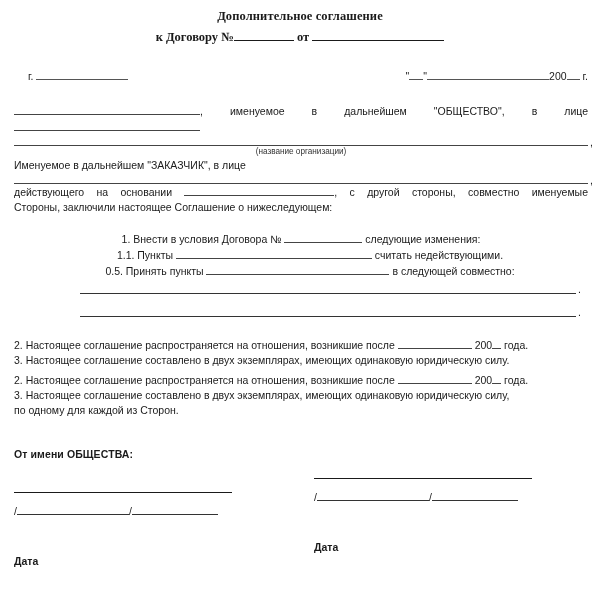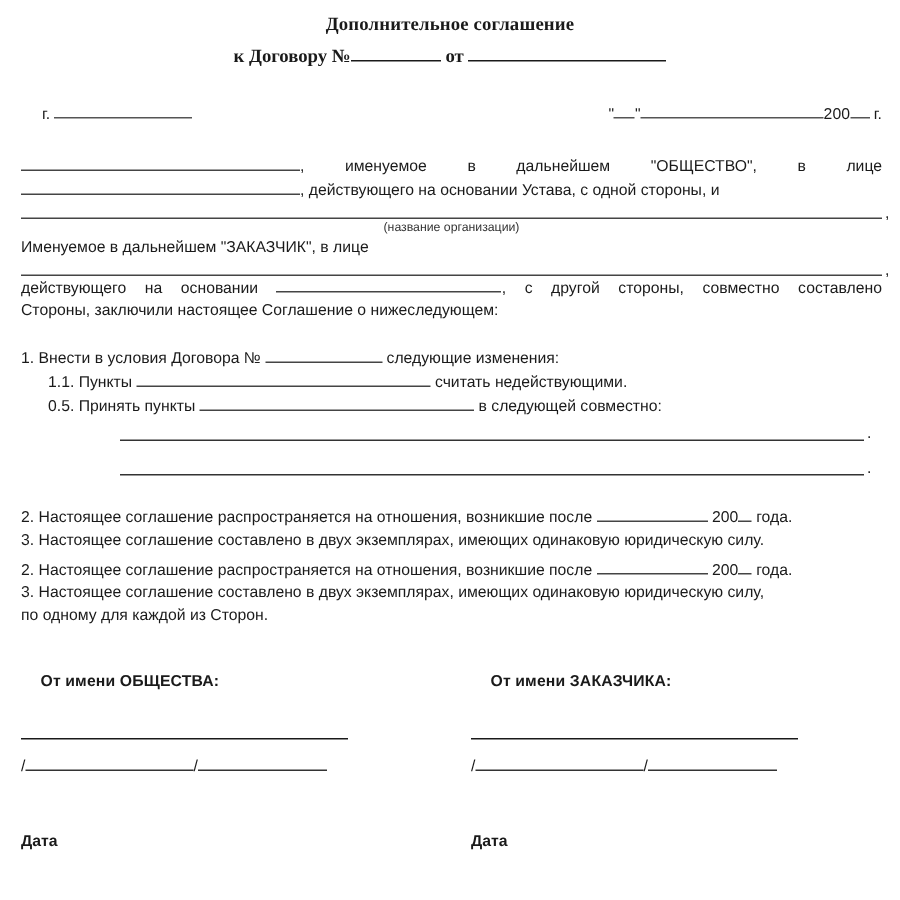--- a/index.html
+++ b/index.html
@@ -93,21 +93,21 @@
   .caption {
     font-size: 8.2px;
     color: #333;
     margin-top: 1px;
     letter-spacing: 0px;
     text-align: center;
   }
   .plainline { margin-top: 1px; }
 
   
-  .clauses { margin-top: 18px; }
+  .clauses { margin-top: 18px; text-align: center; }
   .cl { white-space: nowrap; }
   .cl.indent { padding-left: 18px; margin-top: 2px; }
   .f-w78  { border-bottom: 1px solid #444; display: inline-block; width: 78px; }
   .f-w200 { border-bottom: 1px solid #444; display: inline-block; width: 196px; }
   .f-w190 { border-bottom: 1px solid #444; display: inline-block; width: 183px; }
 
   
   .blank-lines { margin-top: 14px; padding-left: 66px; padding-right: 12px; }
   .blank-row {
     position: relative;
@@ -138,21 +138,20 @@
     padding: 0 14px;
     box-sizing: border-box;
   }
   .sig-cols { display: flex; }
   .sig-col { width: 50%; box-sizing: border-box; }
   .sig-col.right { padding-left: 14px; }
   .sig-title {
     font-weight: bold;
     font-size: 10.5px;
     letter-spacing: 0.1px;
-    margin-left: 13px;
   }
   .sig-rule {
     border-bottom: 1.3px solid #1a1a1a;
     width: 218px;
     height: 0;
     margin-top: 30px;
   }
   .sig-slots {
     margin-top: 12px;
     white-space: pre;
@@ -178,34 +177,34 @@
 
   <div class="citydate">
     <div class="city"><span>г.</span> <span class="rule"></span></div>
     <div class="datebox"><span class="q">"</span><span class="r1"></span><span class="q">"</span><span class="r2"></span><span>200</span><span class="r3"></span> <span>г.</span></div>
   </div>
 
   <div class="body-wrap">
 
     <div class="para-just"><span class="fill-long"></span><span>, именуемое в дальнейшем "ОБЩЕСТВО", в лице</span></div>
 
-    <div class="line2"><span class="fill-long"></span><span>, действующего на основании Устава, с одной стороны, и</span></div>
+    <div class="line2"><span class="fill-long"></span></div>
 
     <div class="fullrule">
         <span class="tail">,</span>
       </div>
     <div class="caption">(название организации)</div>
 
     <div class="plainline">Именуемое в дальнейшем "ЗАКАЗЧИК", в лице</div>
 
     <div class="fullrule">
         <span class="tail">,</span>
       </div>
 
-    <div class="para-just" style="margin-top:2px"><span>действующего на основании</span> <span class="fill-mid" style="border-bottom:1px solid #444;display:inline-block;width:150px"></span><span>, с другой стороны, совместно составлено</span></div>
+    <div class="para-just" style="margin-top:2px"><span>действующего на основании</span> <span class="fill-mid" style="border-bottom:1px solid #444;display:inline-block;width:150px"></span><span>, с другой стороны, совместно именуемые</span></div>
     <div class="plainline">Стороны, заключили настоящее Соглашение о нижеследующем:</div>
 
     <div class="clauses">
       <div class="cl"><span>1. Внести в условия Договора №</span> <span class="f-w78"></span> <span>следующие изменения:</span></div>
 
       <div class="cl indent"><span>1.1. Пункты</span> <span class="f-w200"></span> <span>считать недействующими.</span></div>
 
       <div class="cl indent"><span>0.5. Принять пункты</span> <span class="f-w190"></span> <span>в следующей совместно:</span></div>
     </div>
 
@@ -235,21 +234,20 @@
     <div class="sig-cols">
 
       <div class="sig-col">
         <div class="sig-title">От имени ОБЩЕСТВА:</div>
         <div class="sig-rule"></div>
         <div class="sig-slots"><span>/</span><span class="s1"></span><span>/</span><span class="s2"></span></div>
         <div class="sig-date">Дата</div>
       </div>
 
       <div class="sig-col right">
-        <div class="sig-title">От имени ЗАКАЗЧИКА:</div>
         <div class="sig-rule"></div>
         <div class="sig-slots"><span>/</span><span class="s1"></span><span>/</span><span class="s2"></span></div>
         <div class="sig-date">Дата</div>
       </div>
 
     </div>
   </div>
 
 </div>
 

